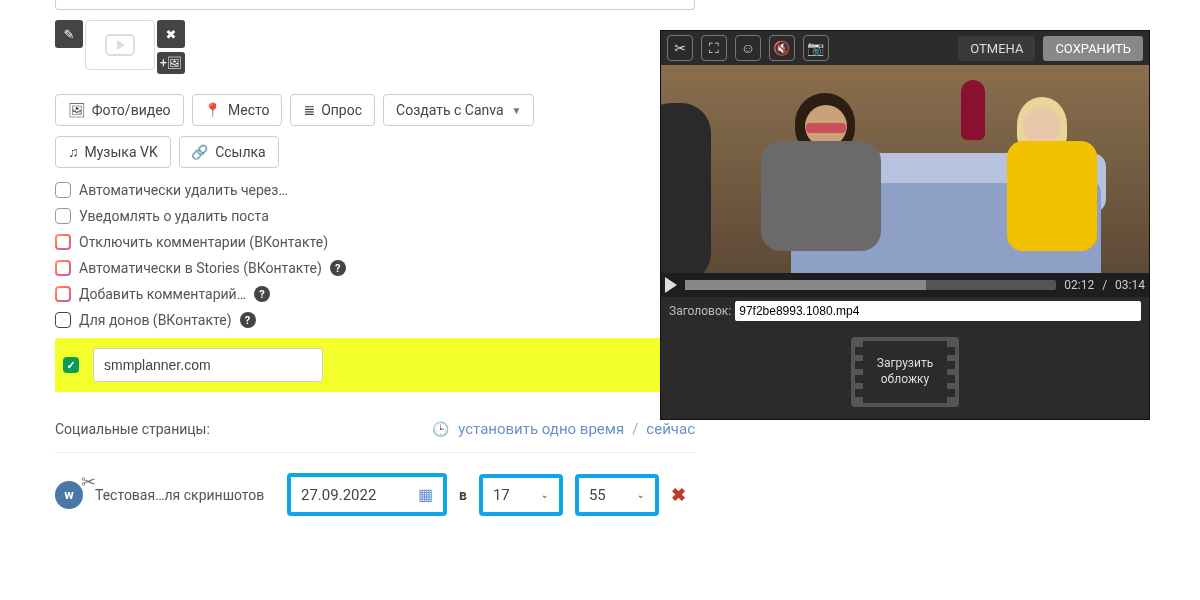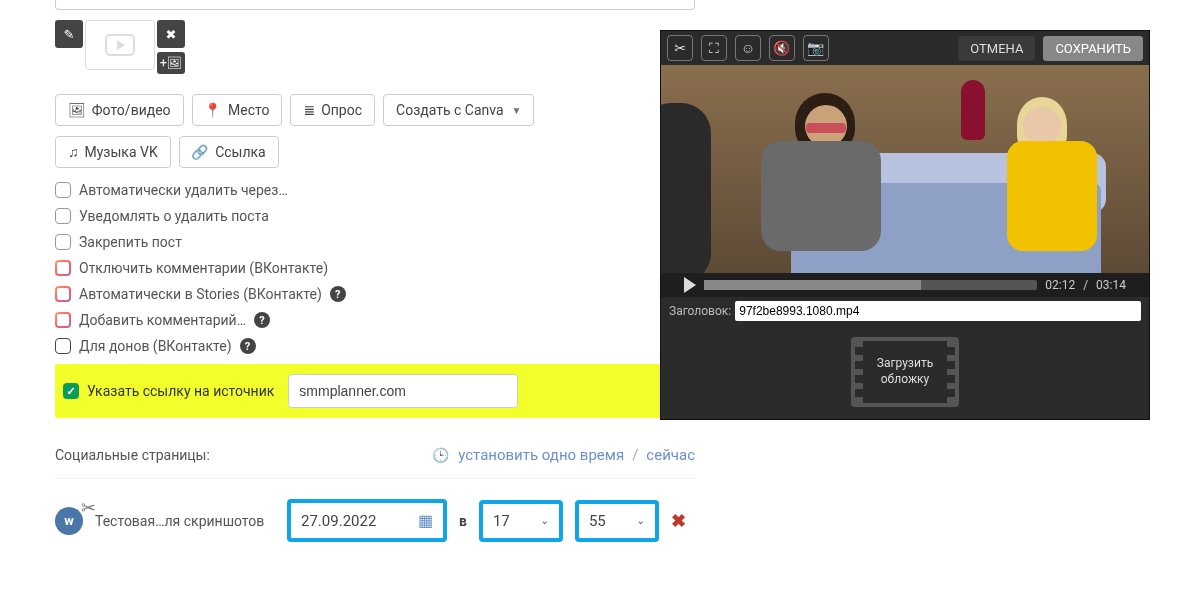--- a/index.html
+++ b/index.html
@@ -176,21 +176,21 @@
   .vf-man .hair{width:60px;height:60px;background:#2d1e13;border-radius:50% 50% 40% 40%;position:absolute;top:0;left:44px;}
   .vf-man .glasses{width:40px;height:10px;background:rgba(200,60,80,.8);position:absolute;top:30px;left:55px;border-radius:4px;}
   .vf-man .torso{position:absolute;top:48px;left:10px;width:120px;height:110px;background:#6a6a6a;border-radius:20px;}
   .vf-woman{position:absolute;right:40px;bottom:10px;width:120px;height:170px;}
   .vf-woman .head{width:38px;height:38px;background:#e8c8a8;border-radius:50%;position:absolute;top:14px;left:34px;}
   .vf-woman .hair{width:50px;height:55px;background:#e8d698;border-radius:50% 50% 30% 30%;position:absolute;top:4px;left:28px;}
   .vf-woman .torso{position:absolute;top:48px;left:18px;width:90px;height:110px;background:#f2c100;border-radius:16px;}
   .vf-left-person{position:absolute;left:-20px;bottom:-10px;width:70px;height:180px;background:#2a2a2a;border-radius:30px;}
 
   .controls {
-    display:flex;align-items:center;gap:8px;padding:4px 23px;background:#1e1e1e;color:#ccc;font-size:12px;
+    display:flex;align-items:center;gap:8px;padding:4px 4px;background:#1e1e1e;color:#ccc;font-size:12px;
   }
   .play-tri{width:0;height:0;border-left:12px solid #ddd;border-top:8px solid transparent;border-bottom:8px solid transparent;cursor:pointer;}
   .timeline{flex:1;height:10px;background:#555;position:relative;border-radius:2px;}
   .timeline .prog{position:absolute;left:0;top:0;bottom:0;width:65%;background:#888;}
   .title-row{display:flex;align-items:center;gap:4px;padding:4px 8px;background:#2b2b2b;color:#bbb;font-size:12px;}
   .title-row input{flex:1;padding:3px 4px;font-size:12px;border:none;border-radius:2px;}
   .thumb-upload{
     align-self:center;margin:12px auto;
     width:108px;height:70px;position:relative;color:#ddd;font-size:12px;text-align:center;
     display:flex;align-items:center;justify-content:center;
@@ -261,24 +261,20 @@
   <div class="checkbox-list">
     <div class="checkbox-row">
       <span class="cb-box"></span>
       <span>Автоматически удалить через…</span>
     </div>
     <div class="checkbox-row">
       <span class="cb-box"></span>
       <span>Уведомлять о удалить поста</span>
     </div>
     <div class="checkbox-row">
-      <span class="cb-box"></span>
-      <span>Закрепить пост</span>
-    </div>
-    <div class="checkbox-row">
       <span class="cb-box gradient"></span>
       <span>Отключить комментарии (ВКонтакте)</span>
     </div>
     <div class="checkbox-row">
       <span class="cb-box gradient"></span>
       <span>Автоматически в Stories (ВКонтакте)</span>
       <span class="help-icon">?</span>
     </div>
     <div class="checkbox-row">
       <span class="cb-box gradient"></span>
@@ -287,21 +283,20 @@
     </div>
     <div class="checkbox-row">
       <span class="cb-box dark"></span>
       <span>Для донов (ВКонтакте)</span>
       <span class="help-icon">?</span>
     </div>
   </div>
 
   <div class="source-row">
     <span class="cb-box checked">✓</span>
-    <span>Указать ссылку на источник</span>
     <input class="source-input" value="smmplanner.com" style="">
   </div>
 
   <div class="social-header">
     <span>Социальные страницы:</span>
     <span class="links">
       <span class="clock">🕒</span>
       <a style="color:#6a91c9;text-decoration:none;cursor:pointer;">установить одно время</a>
       <span class="sep">/</span>
       <a style="color:#6a91c9;text-decoration:none;cursor:pointer;">сейчас</a>

